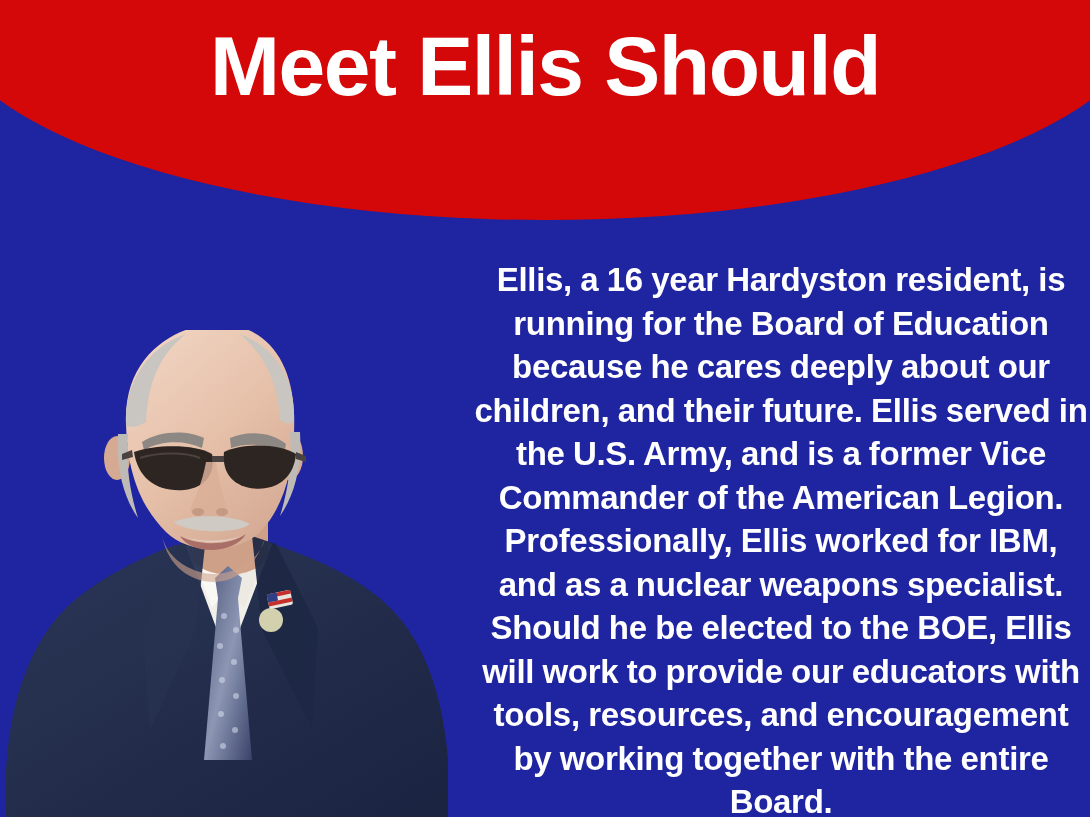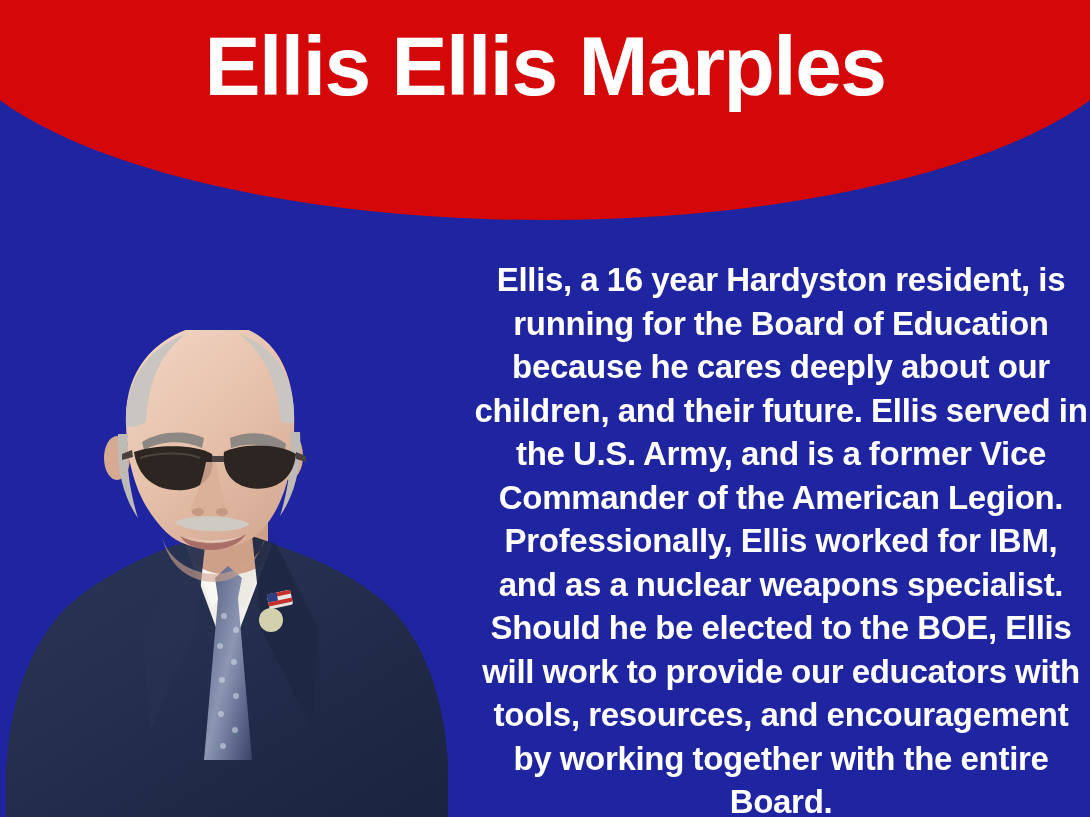--- a/index.html
+++ b/index.html
@@ -71,21 +71,21 @@
   }
   .bio-block p { margin: 0; }
 </style>
 </head>
 <body>
 
 <div id="poster">
 
   <div class="header-band"></div>
 
-  <div class="header-title">Ellis Ellis Marples</div>
+  <div class="header-title">Meet Ellis Should</div>
 
   <div class="portrait">
     <svg viewBox="0 0 460 487" xmlns="http://www.w3.org/2000/svg" aria-hidden="true">
       <defs>
         <clipPath id="frameClip">
             <rect x="0" y="0" width="460" height="487"></rect>
           </clipPath>
         <linearGradient id="suitGrad" x1="0" y1="0" x2="1" y2="1">
           <stop offset="0%" stop-color="#2B3657"></stop>
           <stop offset="55%" stop-color="#222C4A"></stop>

